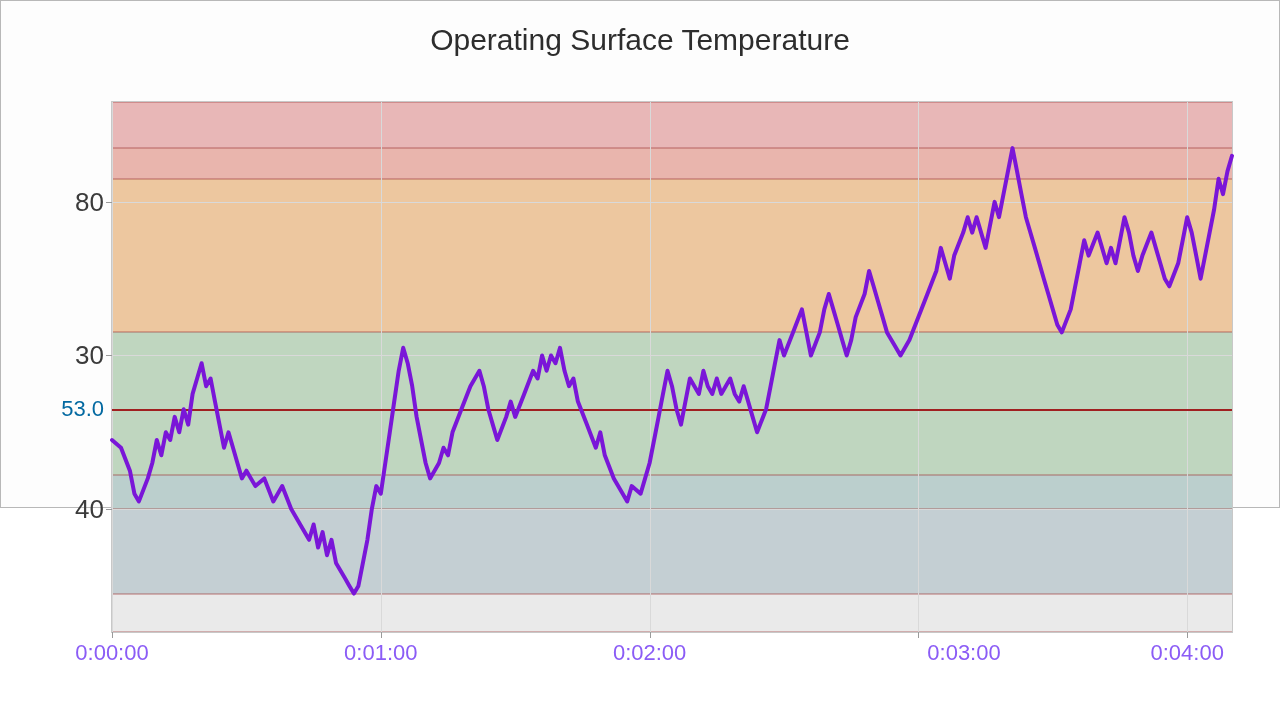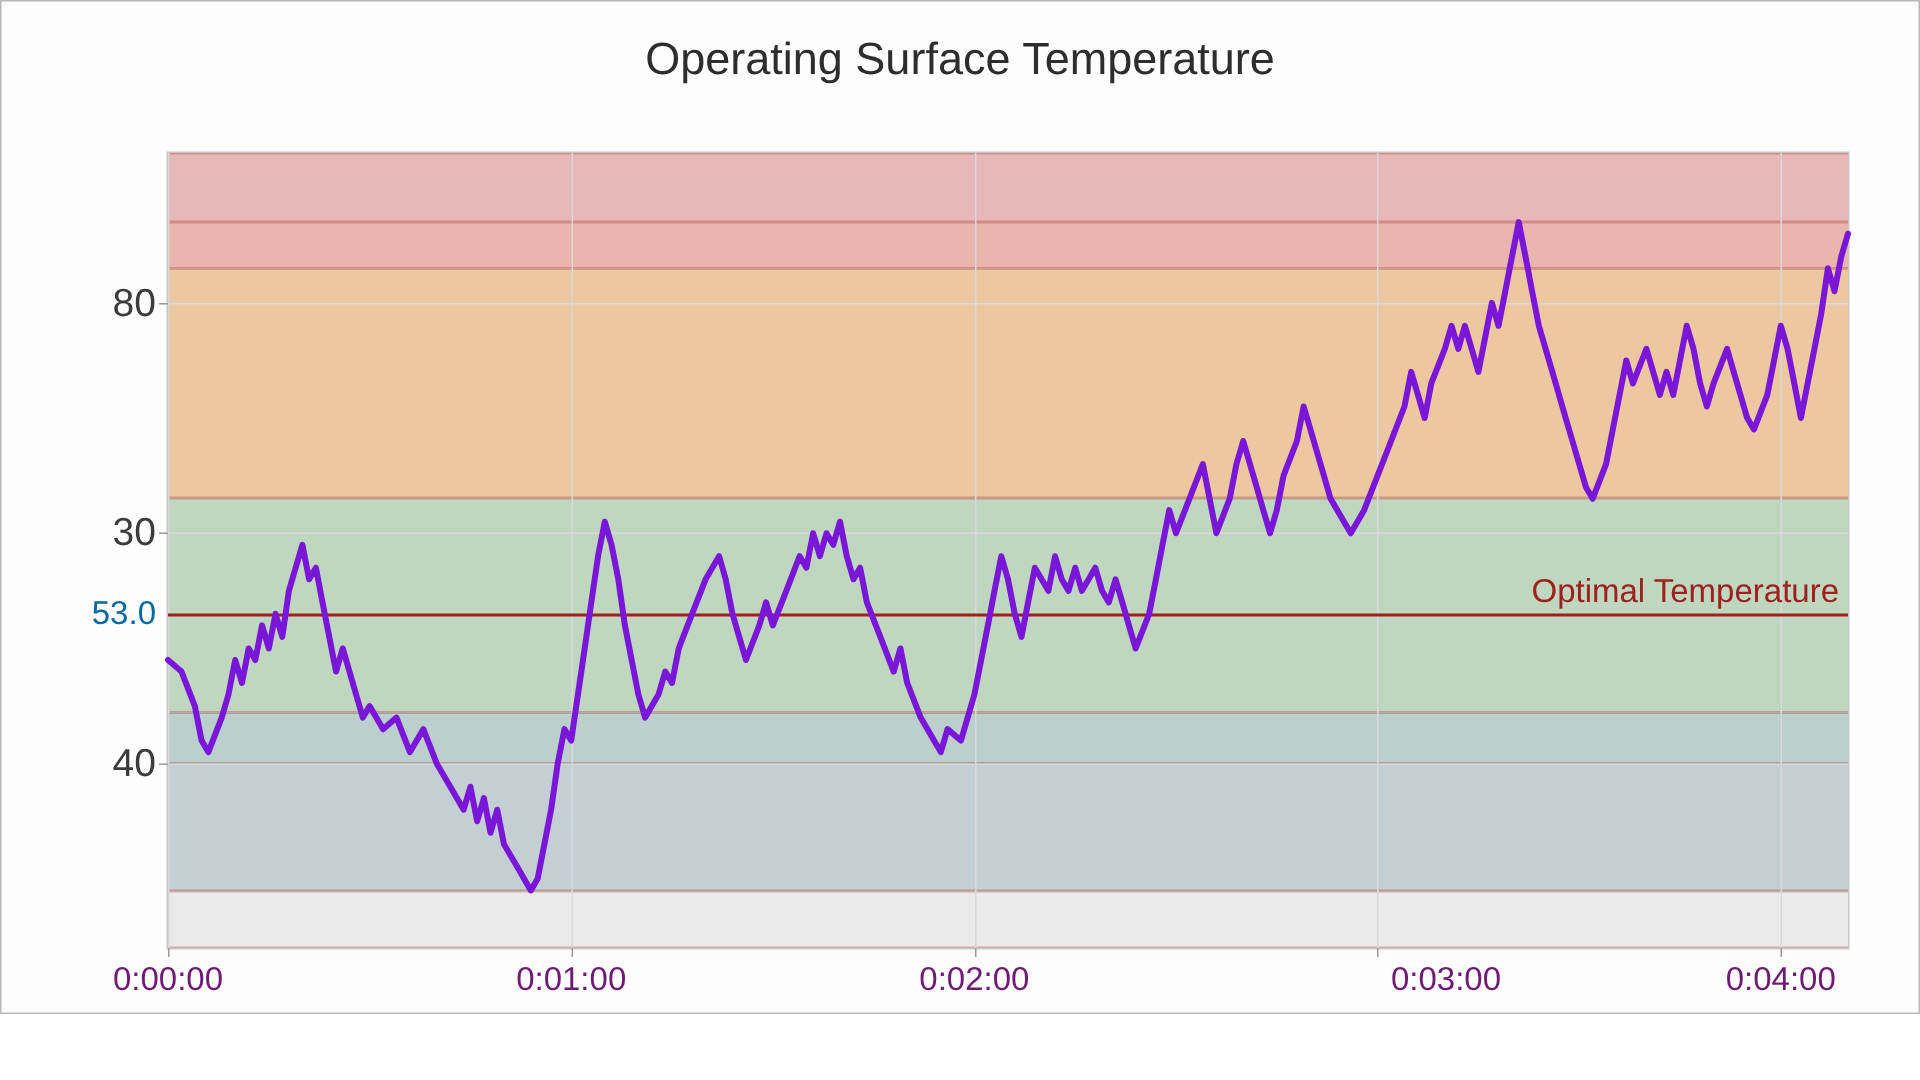--- a/index.html
+++ b/index.html
@@ -7,21 +7,21 @@
     padding: 0;
     width: 1280px;
     height: 720px;
     background: #fff;
     font-family: "Segoe UI", Arial, sans-serif;
     color: #333;
   }
   .frame {
     box-sizing: border-box;
     width: 1280px;
-    height: 676px;
+    height: 508px;
     border: 1px solid #b8b8b8;
     background: #fdfdfd;
     position: relative;
   }
   .title {
     position: absolute;
     top: 22px;
     left: 0;
     width: 100%;
     text-align: center;
@@ -61,21 +61,21 @@
     height: 1px;
     background: #9a9a9a;
   }
   .xtick-label {
     position: absolute;
     top: 100%;
     margin-top: 8px;
     transform: translateX(-50%);
     text-align:center;
     font-size: 22px;
-    color: #701a75;
+    color: #8b5cf6;
     white-space: nowrap;
   }
   .xtick-mark {
     position: absolute;
     top: 100%;
     height: 6px;
     width: 1px;
     background: #9a9a9a;
   }
   .hgrid {
@@ -158,18 +158,17 @@
       <div class="xtick-label" style="left: 537.6px;">0:02:00</div>
       <div class="xtick-mark" style="left: 537.6px;"></div>
       <div class="vgrid" style="left: 806.4px;"></div>
       <div class="xtick-label" style="left: 852px;">0:03:00</div>
       <div class="xtick-mark" style="left: 806.4px;"></div>
       <div class="vgrid" style="left: 1075.2px;"></div>
       <div class="xtick-label" style="left: 1075.2px; text-align: center;">0:04:00</div>
       <div class="xtick-mark" style="left: 1075.2px;"></div>
       <div class="refline" style="top: 307.246px;"></div>
       <div class="refline-label" style="top: 307.246px;">53.0</div>
-      <div class="refline-text" style="top: 307.246px;">Optimal Temperature</div>
       <svg class="series" viewBox="0 0 1120 530" preserveAspectRatio="none">
         <path d="M0.0 338.0 L9.0 345.7 L17.9 368.7 L22.4 391.7 L26.9 399.4 L35.8 376.4 L40.3 361.0 L44.8 338.0 L49.3 353.3 L53.8 330.3 L58.2 338.0 L62.7 314.9 L67.2 330.3 L71.7 307.2 L76.2 322.6 L80.6 291.9 L85.1 276.5 L89.6 261.2 L94.1 284.2 L98.6 276.5 L103.0 299.6 L107.5 322.6 L112.0 345.7 L116.5 330.3 L121.0 345.7 L125.4 361.0 L129.9 376.4 L134.4 368.7 L143.4 384.1 L152.3 376.4 L161.3 399.4 L170.2 384.1 L179.2 407.1 L188.2 422.5 L197.1 437.8 L201.6 422.5 L206.1 445.5 L210.6 430.1 L215.0 453.2 L219.5 437.8 L224.0 460.9 L233.0 476.2 L237.4 483.9 L241.9 491.6 L246.4 483.9 L250.9 460.9 L255.4 437.8 L259.8 407.1 L264.3 384.1 L268.8 391.7 L273.3 361.0 L277.8 330.3 L282.2 299.6 L286.7 268.8 L291.2 245.8 L295.7 261.2 L300.2 284.2 L304.6 314.9 L309.1 338.0 L313.6 361.0 L318.1 376.4 L327.0 361.0 L331.5 345.7 L336.0 353.3 L340.5 330.3 L349.4 307.2 L358.4 284.2 L367.4 268.8 L371.8 284.2 L376.3 307.2 L380.8 322.6 L385.3 338.0 L394.2 314.9 L398.7 299.6 L403.2 314.9 L412.2 291.9 L421.1 268.8 L425.6 276.5 L430.1 253.5 L434.6 268.8 L439.0 253.5 L443.5 261.2 L448.0 245.8 L452.5 268.8 L457.0 284.2 L461.4 276.5 L465.9 299.6 L474.9 322.6 L483.8 345.7 L488.3 330.3 L492.8 353.3 L501.8 376.4 L510.7 391.7 L515.2 399.4 L519.7 384.1 L528.6 391.7 L533.1 376.4 L537.6 361.0 L542.1 338.0 L546.6 314.9 L551.0 291.9 L555.5 268.8 L560.0 284.2 L564.5 307.2 L569.0 322.6 L573.4 299.6 L577.9 276.5 L586.9 291.9 L591.4 268.8 L595.8 284.2 L600.3 291.9 L604.8 276.5 L609.3 291.9 L618.2 276.5 L622.7 291.9 L627.2 299.6 L631.7 284.2 L636.2 299.6 L640.6 314.9 L645.1 330.3 L654.1 307.2 L658.6 284.2 L663.0 261.2 L667.5 238.1 L672.0 253.5 L681.0 230.4 L689.9 207.4 L694.4 230.4 L698.9 253.5 L707.8 230.4 L712.3 207.4 L716.8 192.0 L721.3 207.4 L725.8 222.8 L730.2 238.1 L734.7 253.5 L739.2 238.1 L743.7 215.1 L752.6 192.0 L757.1 169.0 L761.6 184.3 L766.1 199.7 L770.6 215.1 L775.0 230.4 L784.0 245.8 L788.5 253.5 L797.4 238.1 L806.4 215.1 L815.4 192.0 L824.3 169.0 L828.8 145.9 L833.3 161.3 L837.8 176.7 L842.2 153.6 L851.2 130.6 L855.7 115.2 L860.2 130.6 L864.6 115.2 L869.1 130.6 L873.6 145.9 L878.1 122.9 L882.6 99.9 L887.0 115.2 L891.5 92.2 L896.0 69.1 L900.5 46.1 L905.0 69.1 L909.4 92.2 L913.9 115.2 L922.9 145.9 L931.8 176.7 L936.3 192.0 L940.8 207.4 L945.3 222.8 L949.8 230.4 L958.7 207.4 L963.2 184.3 L967.7 161.3 L972.2 138.3 L976.6 153.6 L985.6 130.6 L990.1 145.9 L994.6 161.3 L999.0 145.9 L1003.5 161.3 L1008.0 138.3 L1012.5 115.2 L1017.0 130.6 L1021.4 153.6 L1025.9 169.0 L1030.4 153.6 L1039.4 130.6 L1043.8 145.9 L1048.3 161.3 L1052.8 176.7 L1057.3 184.3 L1066.2 161.3 L1070.7 138.3 L1075.2 115.2 L1079.7 130.6 L1084.2 153.6 L1088.6 176.7 L1093.1 153.6 L1097.6 130.6 L1102.1 107.5 L1106.6 76.8 L1111.0 92.2 L1115.5 69.1 L1120.0 53.8" fill="none" stroke="#7a16d8" stroke-width="4" stroke-linejoin="round" stroke-linecap="round"></path>
       </svg>
     </div>
 </div>
 
 </body></html>

